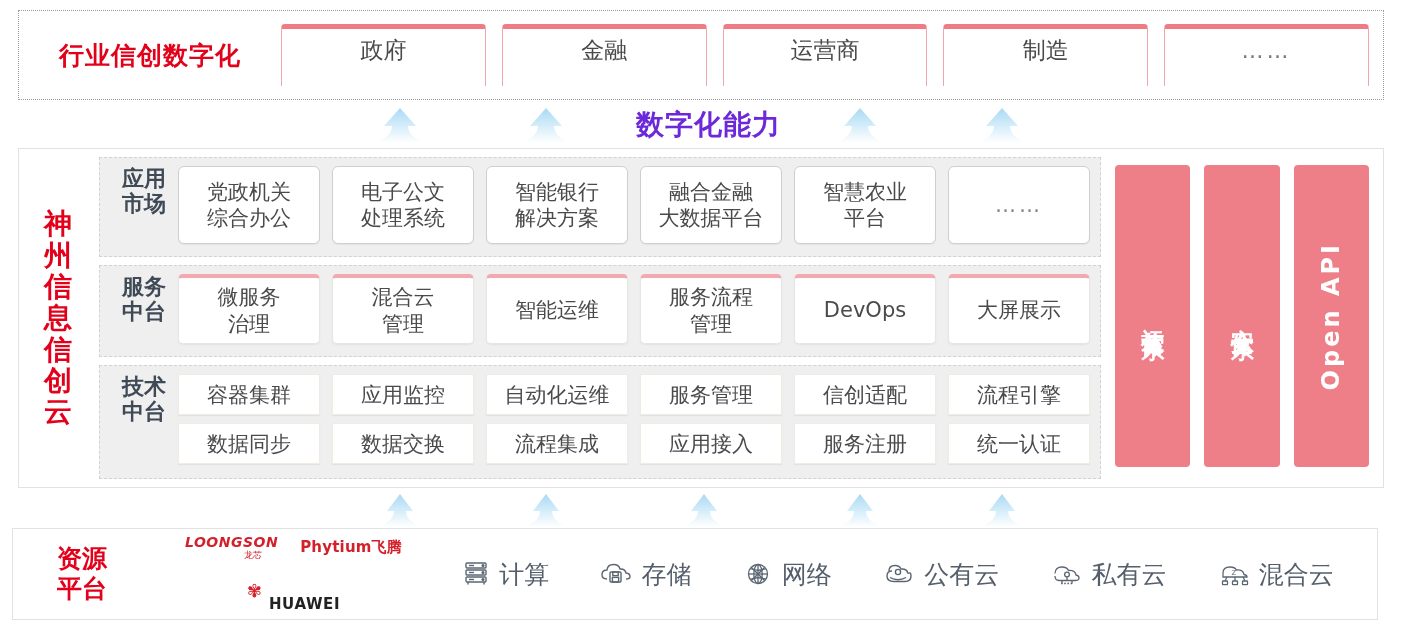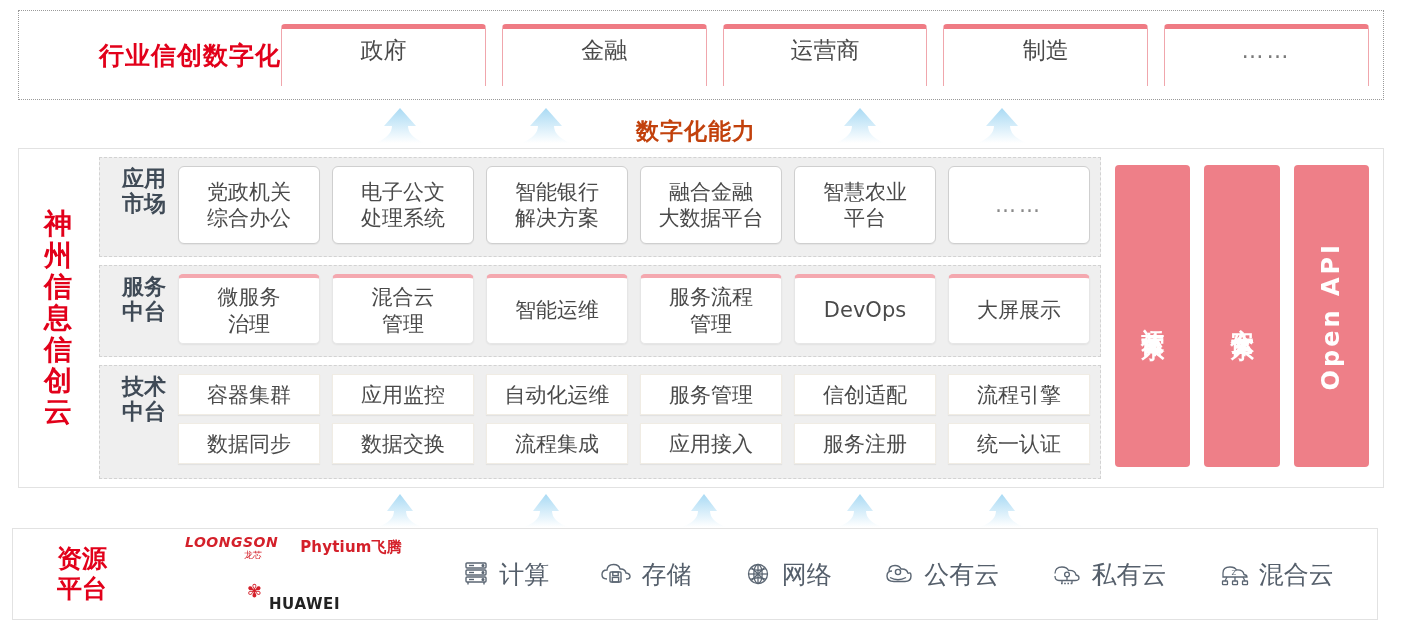--- a/index.html
+++ b/index.html
@@ -15,21 +15,21 @@
   .industry-band {
     position: absolute;
     left: 18px; top: 10px;
     width: 1366px; height: 90px;
     border: 1px dotted #9a9a9a;
     display: flex;
     align-items: center;
   }
   .industry-title {
     width: 262px;
-    text-align: right;
+    text-align: center;
     color: #e2001a;
     font-size: 25px;
     font-weight: bold;
     letter-spacing: 1px;
   }
   .industry-boxes {
     flex: 1;
     display: flex;
     align-items: flex-start;
     height: 90px;
@@ -58,23 +58,23 @@
   
   .arrow {
     position: absolute;
     width: 56px; height: 38px;
   }
   .arrow svg { display:block; width:56px; height:38px; }
 
   
   .digital-label {
     position: absolute;
-    left: 636px; top: 116px;
-    color: #c2410c;
-    font-size: 23px;
+    left: 636px; top: 106px;
+    color: #6d28d9;
+    font-size: 28px;
     font-weight: bold;
     letter-spacing: 1px;
   }
 
   
   .cloud-panel {
     position: absolute;
     left: 18px; top: 148px;
     width: 1366px; height: 340px;
     background: #ffffff;

